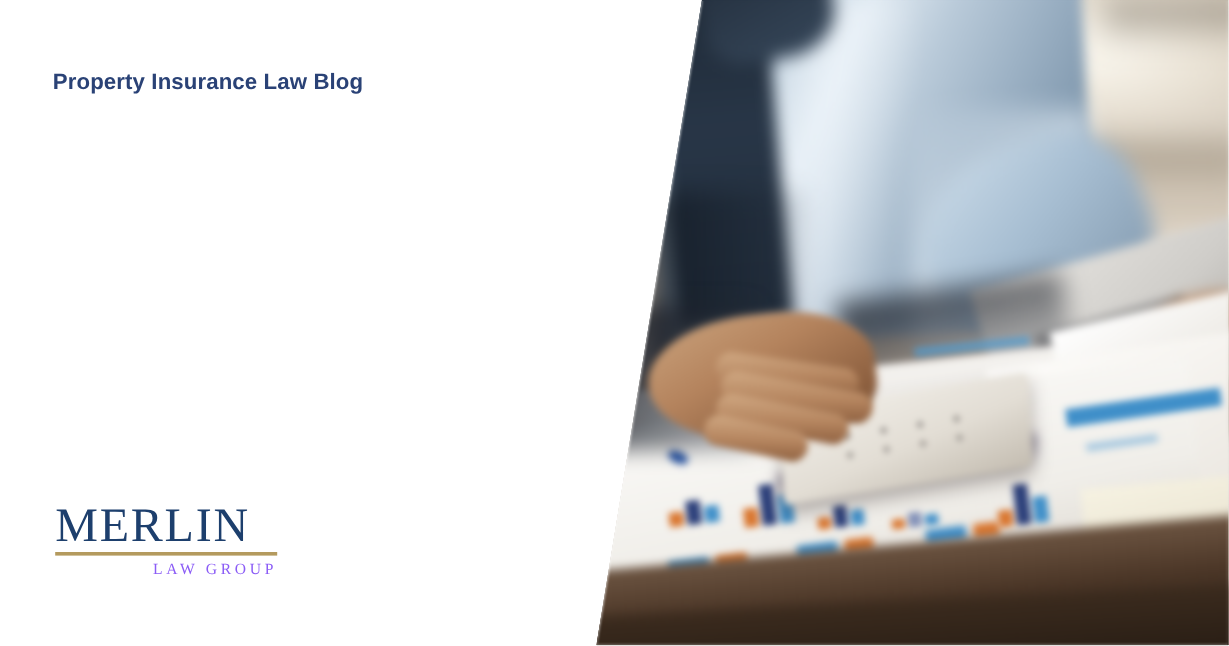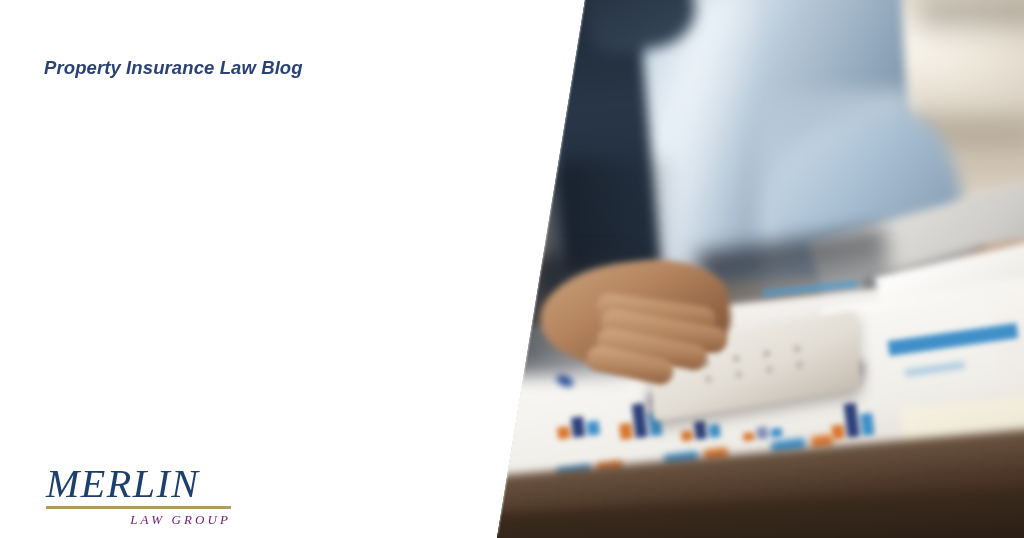--- a/index.html
+++ b/index.html
@@ -11,21 +11,20 @@
   body {
     font-family: "Liberation Sans", sans-serif;
   }
 
   .banner {
     position: relative;
     width: 1024px;
     height: 538px;
     overflow: hidden;
     background: #ffffff;
-    font-style: italic;
   }
 
   
   .photo {
     position: absolute;
     top: 0;
     left: 0;
     width: 1024px;
     height: 538px;
     overflow: hidden;
@@ -423,42 +422,42 @@
     line-height: 44.5px;
     font-weight: normal;
     color: #1a1a1a;
     letter-spacing: -0.1px;
   }
 
   
   .logo {
     position: absolute;
     left: 46px;
-    top: 463px;
+    top: 417px;
     width: 185px;
   }
   .logo-mark {
     font-family: "Liberation Serif", serif;
     font-size: 40px;
     line-height: 42px;
     font-weight: normal;
     color: #1d3f6d;
     letter-spacing: 1.5px;
     text-align: left;
   }
   .logo-rule {
     width: 185px;
     height: 3px;
     background: #b49a5e;
     margin-top: 1px;
   }
   .logo-sub {
     font-family: "Liberation Serif", serif;
     font-size: 13px;
-    color: #701a75;
+    color: #8b5cf6;
     letter-spacing: 3.1px;
     text-align: right;
     width: 185px;
     margin-top: 3px;
   }
 </style>
 </head>
 <body>
 
 <div class="banner">

